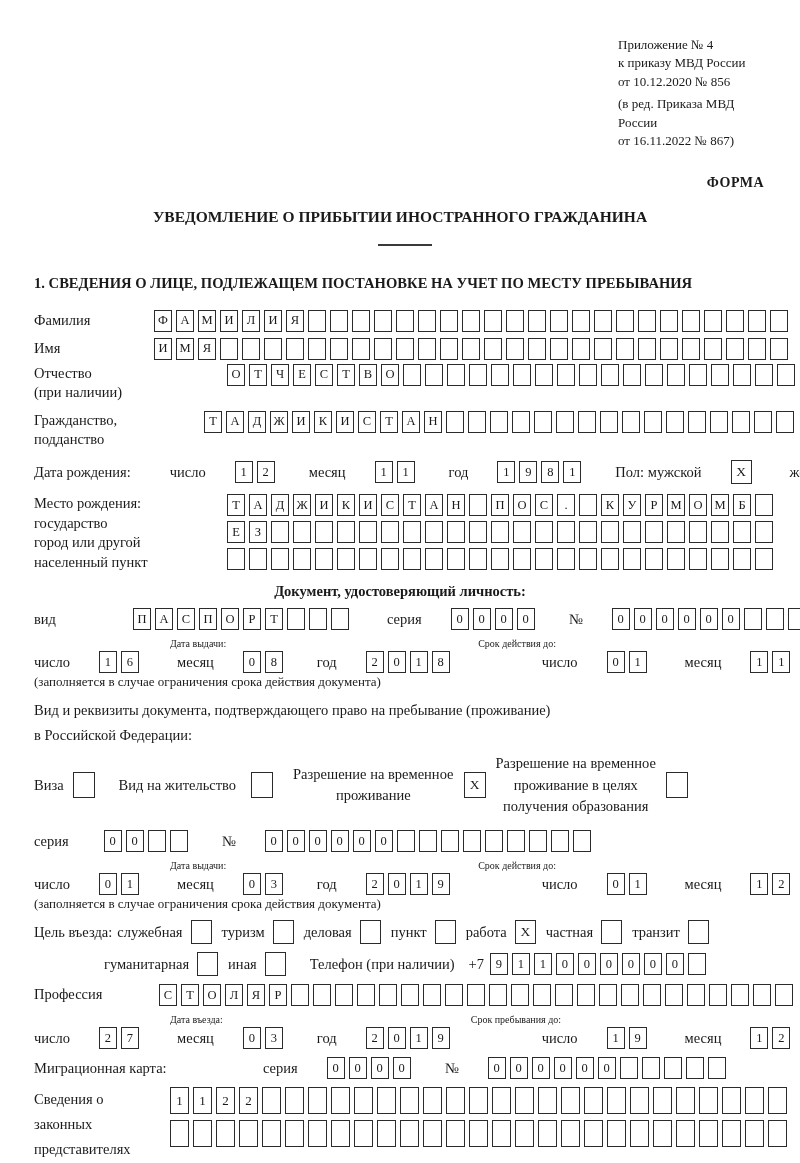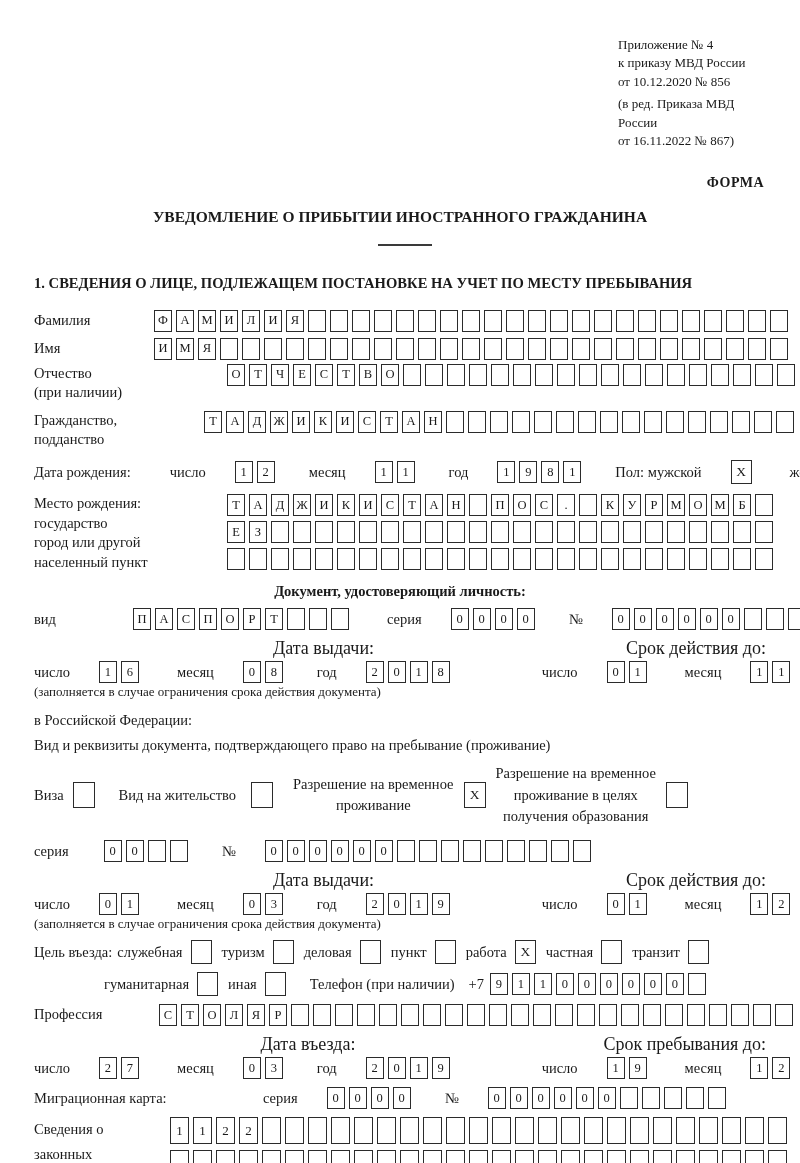--- a/index.html
+++ b/index.html
@@ -33,21 +33,21 @@
   .box{
     flex:none;box-sizing:border-box;width:22px;height:26px;
     border:1.6px solid #2b2b2b;display:inline-flex;align-items:center;justify-content:center;
     font-size:13.5px;background:#fff;
   }
   .box-sm{width:21px;height:24px;}
   .stack .cells{margin-bottom:5px;}
   .t{flex:none;margin-right:5px;}
   .gap6{margin-left:6px;}.gap10{margin-left:10px;}.gap14{margin-left:14px;}
   .center-h{text-align:center;font-weight:bold;margin:4px 0 8px 0;}
-  .date-heads{display:flex;font-size:18px;margin-bottom:2px;justify-content:flex-end;}
+  .date-heads{display:flex;font-size:10px;margin-bottom:2px;}
   .date-heads .h1{margin-left:136px;}
   .date-heads .h2{margin-left:252px;}
   .date-heads.entry .h2{margin-left:248px;}
   .note{font-size:13px;text-align:left;padding-right:8px;margin:-1px 0 8px 0;}
   .intro{line-height:1.75;margin-bottom:4px;}
   .permits{display:flex;align-items:center;margin-bottom:12px;}
   .permits .multi{flex:none;text-align:center;line-height:1.5;}
   .permits .box{margin:0 10px 0 10px;}
   .purpose-row{display:flex;align-items:center;margin-bottom:8px;}
   .purpose-row .box-sm{margin:0 10px 0 8px;}
@@ -417,22 +417,22 @@
     <span class="cells">
         <span class="cell">2</span>
         <span class="cell">0</span>
         <span class="cell">2</span>
         <span class="cell">5</span>
       </span>
   </div>
   <div class="note">(заполняется в случае ограничения срока действия документа)</div>
 
   <div class="intro">
+    <div>Вид и реквизиты документа, подтверждающего право на пребывание (проживание)</div>
     <div>в Российской Федерации:</div>
-    <div>Вид и реквизиты документа, подтверждающего право на пребывание (проживание)</div>
   </div>
 
   <div class="permits">
     <span class="t">Виза</span>
     <span class="box" style="margin-left:4px;"></span>
     <span class="t gap14">Вид на жительство</span>
     <span class="box gap14"></span>
     <div class="multi gap10">
       <div>Разрешение на временное</div>
       <div>проживание</div>

